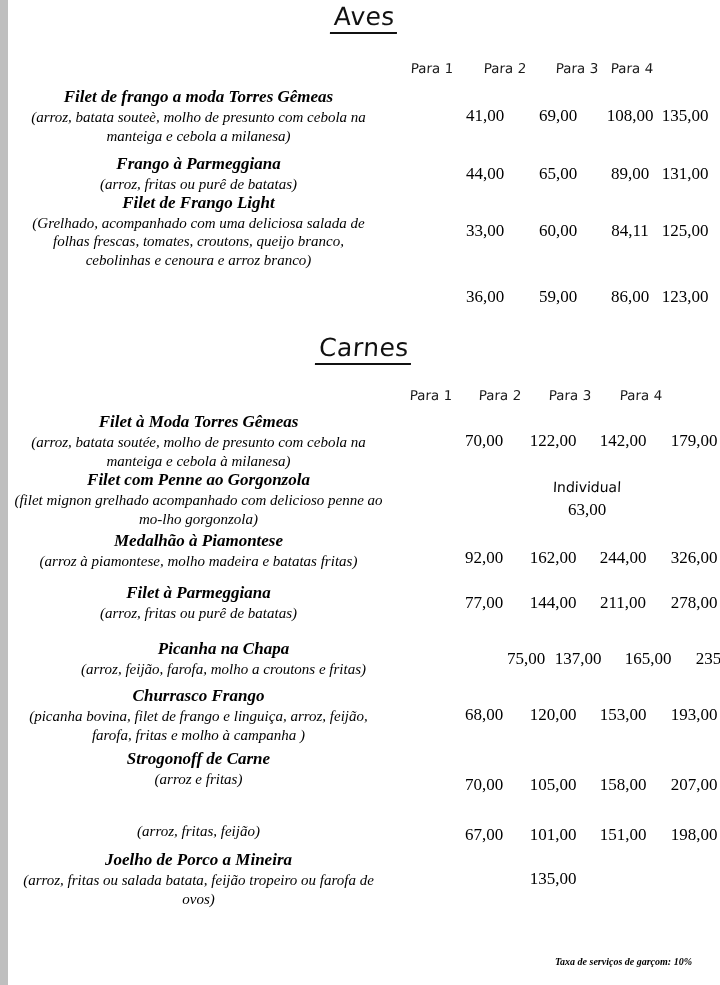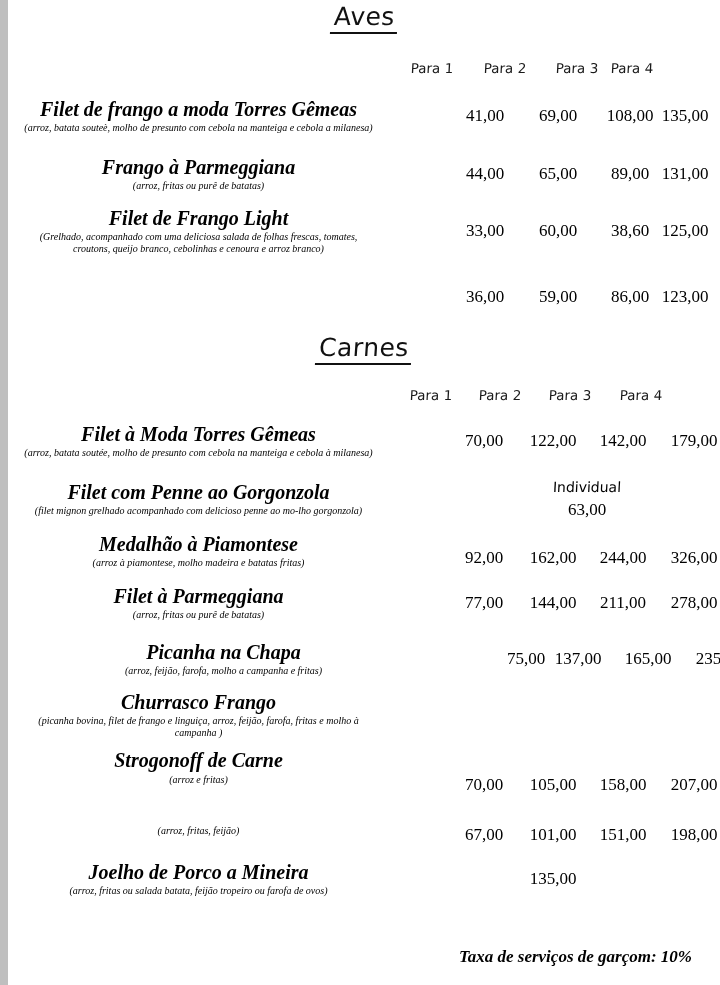--- a/index.html
+++ b/index.html
@@ -69,27 +69,27 @@
   .row-names {
     width: 385px;
     flex: 0 0 385px;
     text-align: center;
     padding-right: 4px;
     box-sizing: border-box;
   }
   .dish-name {
     font-weight: bold;
     font-style: italic;
-    font-size: 20px;
+    font-size: 17px;
     line-height: 1.18;
     white-space: nowrap;
   }
   .dish-desc {
     font-style: italic;
-    font-size: 10px;
+    font-size: 15px;
     line-height: 1.22;
     margin-top: 1px;
   }
   .row-prices {
     position: relative;
     flex: 1 1 auto;
     height: 100%;
     align-self: stretch;
   }
   .price {
@@ -117,21 +117,21 @@
     font-size: 17px;
     margin-top: 4px;
   }
 
   .footer-note {
     position: absolute;
     right: 28px;
     bottom: 18px;
     font-weight: bold;
     font-style: italic;
-    font-size: 17px;
+    font-size: 10px;
   }
 </style>
 </head>
 <body>
 
 <div class="scan-gutter"></div>
 
 <div class="page">
 
   <div style="position:absolute; left:0; top:2px; width:712px;">
@@ -176,21 +176,21 @@
       </div>
 
       <div class="row" style="height:62px; margin-top:2px;">
         <div class="row-names">
           <div class="dish-name">Filet de Frango Light</div>
           <div class="dish-desc" style="padding:0 18px;">(Grelhado, acompanhado com uma deliciosa salada de folhas frescas, tomates, croutons, queijo branco, cebolinhas e cenoura e arroz branco)</div>
         </div>
         <div class="row-prices">
           <span class="price" style="left:92px;">33,00</span>
           <span class="price" style="left:165px;">60,00</span>
-          <span class="price" style="left:237px;">38,60</span>
+          <span class="price" style="left:237px;">84,11</span>
           <span class="price" style="left:292px;">125,00</span>
         </div>
       </div>
 
       <div class="row" style="height:46px; margin-top:2px;">
         <div class="row-names" style="align-self:flex-start; padding-top:2px;">
         </div>
         <div class="row-prices">
           <span class="price" style="left:92px; top:72%;">36,00</span>
           <span class="price" style="left:165px; top:72%;">59,00</span>
@@ -265,35 +265,41 @@
           <span class="price" style="left:91px;">77,00</span>
           <span class="price" style="left:160px;">144,00</span>
           <span class="price" style="left:230px;">211,00</span>
           <span class="price" style="left:301px;">278,00</span>
         </div>
       </div>
 
       <div class="row" style="height:48px; margin-top:8px;margin-left:25px;">
         <div class="row-names">
           <div class="dish-name">Picanha na Chapa</div>
-          <div class="dish-desc">(arroz, feijão, farofa, molho a campanha e fritas)</div>
+          <div class="dish-desc">(arroz, feijão, farofa, molho a croutons e fritas)</div>
         </div>
         <div class="row-prices">
           <span class="price" style="left:108px;text-align:right;">75,00</span>
           <span class="price" style="left:160px;">137,00</span>
           <span class="price" style="left:230px;">165,00</span>
           <span class="price" style="left:301px;">235,00</span>
         </div>
       </div>
 
       <div class="row" style="height:56px; margin-top:4px;">
         <div class="row-names">
           <div class="dish-name">Churrasco Frango</div>
           <div class="dish-desc" style="padding:0 10px;">(picanha bovina, filet de frango e linguiça, arroz,  feijão, farofa, fritas e molho à campanha )</div>
         </div>
+        <div class="row-prices">
+          <span class="price" style="left:91px;">68,00</span>
+          <span class="price" style="left:160px;">120,00</span>
+          <span class="price" style="left:230px;">153,00</span>
+          <span class="price" style="left:301px;">193,00</span>
+        </div>
       </div>
 
       <div class="row" style="height:50px; margin-top:6px;">
         <div class="row-names" style="align-self:flex-start;">
           <div class="dish-name">Strogonoff de Carne</div>
           <div class="dish-desc">(arroz e fritas)</div>
         </div>
         <div class="row-prices">
           <span class="price" style="left:91px; top:72%;">70,00</span>
           <span class="price" style="left:160px; top:72%;">105,00</span>

